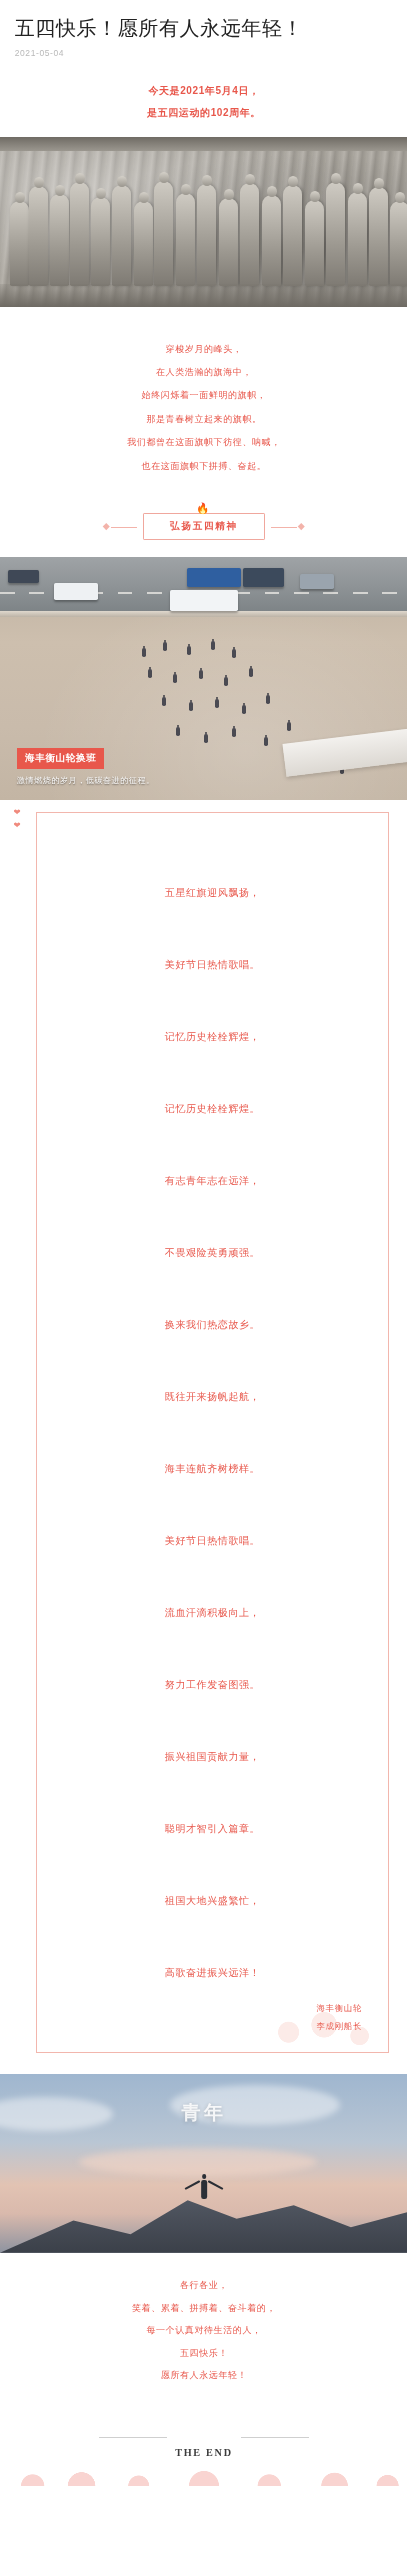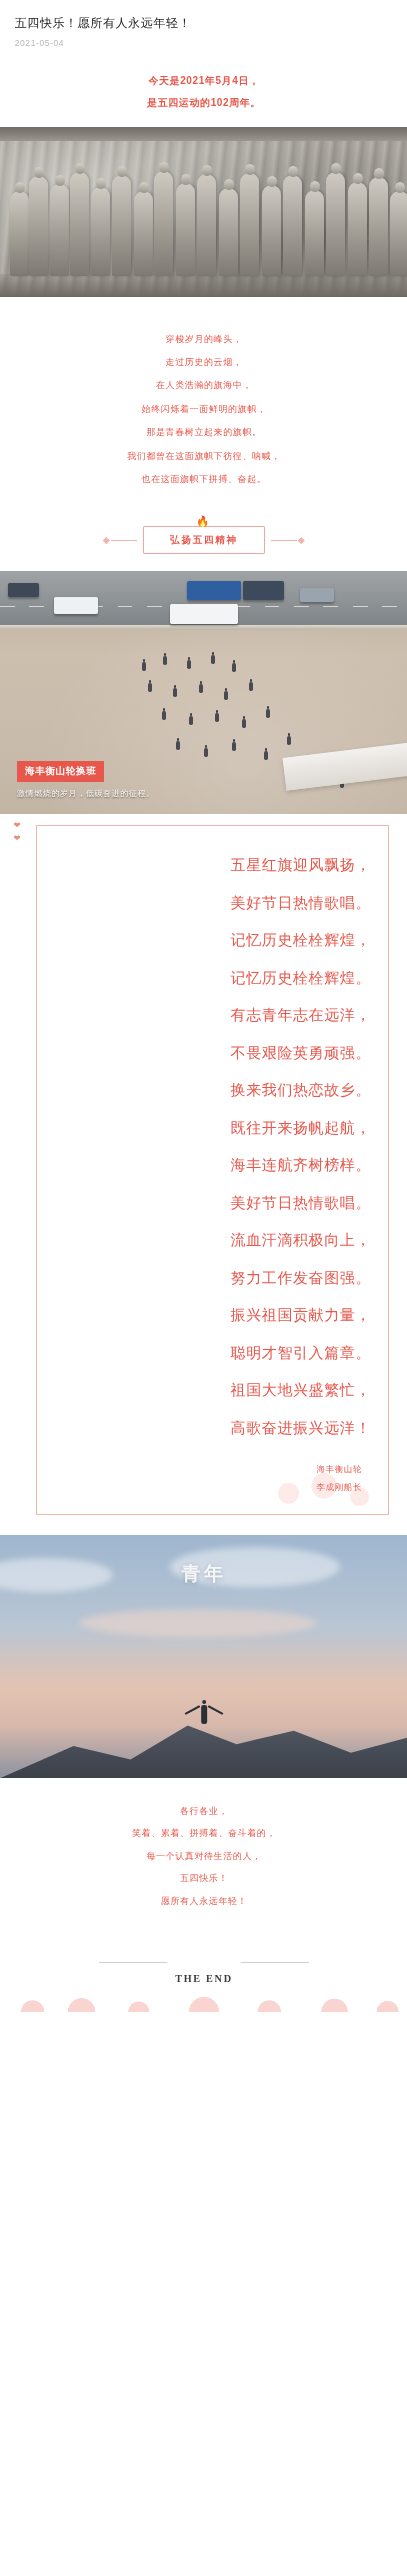--- a/index.html
+++ b/index.html
@@ -7,21 +7,21 @@
     width: 408px;
     background: #ffffff;
     font-family: "Liberation Sans", sans-serif;
     color: #333;
   }
   .page { width: 408px; position: relative; overflow: hidden; }
 
   
   .header { padding: 14.7px 14.7px 5.7px 14.7px; }
   .header-title {
-    font-size: 12px;
+    font-size: 20px;
     color: #222;
     font-weight: 500;
     letter-spacing: 0.6px;
   }
   .header-date {
     margin-top: 6.8px;
     font-size: 8.5px;
     color: #b9b9b9;
     letter-spacing: 0.6px;
   }
@@ -217,24 +217,25 @@
   }
   .poem-frame {
     margin: 0 19px 0 36px;
     border: 0.6px solid #f2b6ad;
     padding: 20.4px 17px 17px 17px;
     position: relative;
     background: #fff;
   }
   .poem-line {
     color: #e8574b;
-    font-size: 15px;
+    font-size: 10px;
     line-height: 2.5;
     letter-spacing: 0.6px;
-    text-align: right;
+    text-align: center;
+    margin-top: 47px;
   }
   .poem-sign {
     margin-top: 14.7px;
     text-align: right;
     padding-right: 9px;
   }
   .poem-sign div {
     color: #e8574b;
     font-size: 8.5px;
     line-height: 2.1;
@@ -255,21 +256,21 @@
     opacity: .22;
     background:
       radial-gradient(circle at 30% 80%, #f4a79a 0 10.2px, transparent 10.8px),
       radial-gradient(circle at 55% 70%, #f4a79a 0 12.5px, transparent 13px),
       radial-gradient(circle at 80% 85%, #f4a79a 0 9px, transparent 9.6px);
     pointer-events: none;
   }
 
   
   .photo-youth {
-    height: 243px;
+    height: 179px;
     position: relative;
     overflow: hidden;
     background: linear-gradient(180deg, #9fb6cf 0%, #b9c6d4 38%, #e2c3b3 62%, #d9b9ac 78%, #8d93a0 100%);
   }
   .sky-cloud {
     position: absolute;
     border-radius: 50%;
     background: rgba(255,255,255,.45);
     filter: blur(3.4px);
   }
@@ -408,21 +409,20 @@
       <div class="fig" style="left:305px;height:86px;"></div>
       <div class="fig" style="left:326px;height:104px;"></div>
       <div class="fig" style="left:348px;height:94px;"></div>
       <div class="fig" style="left:369px;height:99px;"></div>
       <div class="fig" style="left:390px;height:85px;"></div>
     </div>
   </div>
 
   <div class="verse-wrap">
     <div class="verse-line">穿梭岁月的峰头，</div>
-    <div class="verse-line">走过历史的云烟，</div>
     <div class="verse-line">在人类浩瀚的旗海中，</div>
     <div class="verse-line">始终闪烁着一面鲜明的旗帜，</div>
     <div class="verse-line">那是青春树立起来的旗帜。</div>
     <div class="verse-line">我们都曾在这面旗帜下彷徨、呐喊，</div>
     <div class="verse-line">也在这面旗帜下拼搏、奋起。</div>
   </div>
 
   <div class="section-title-wrap">
     <div class="section-title">
       <span class="title-flame">🔥</span>

